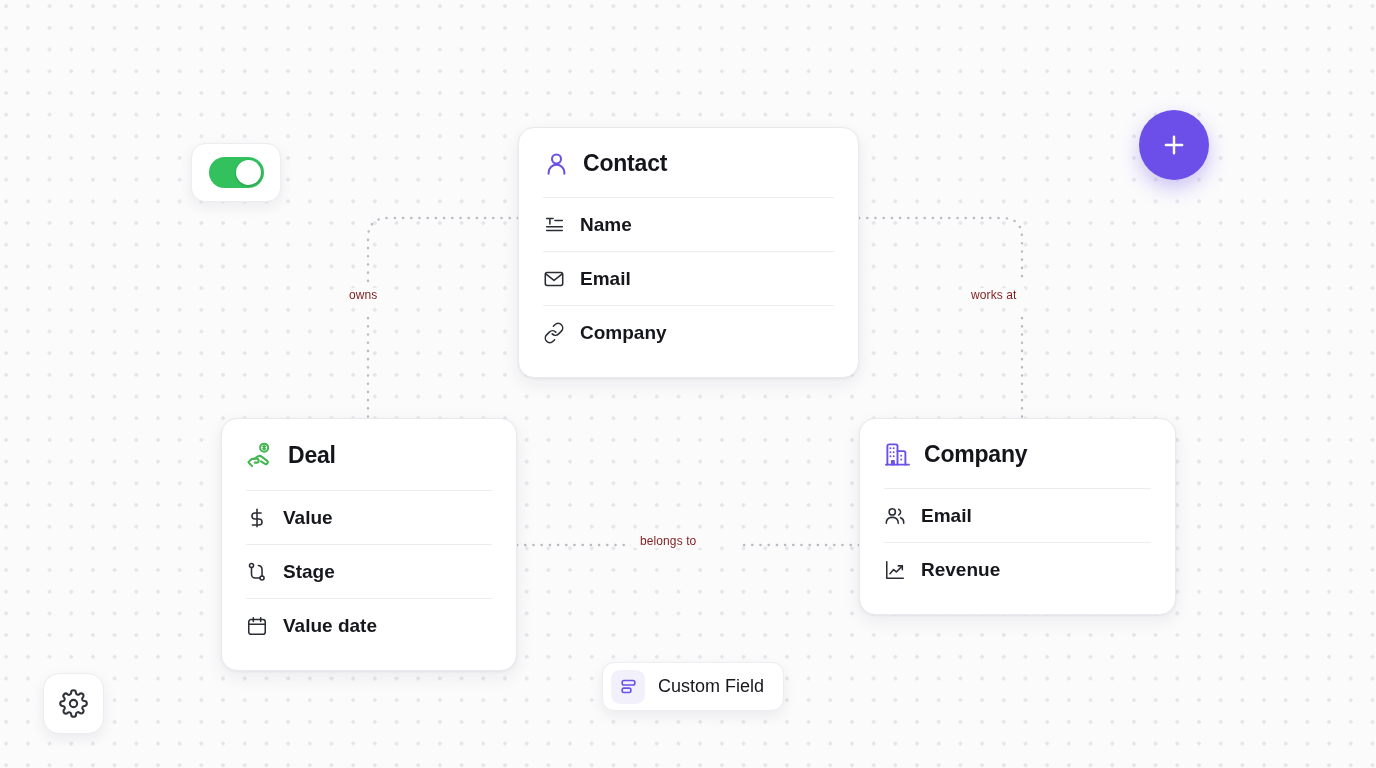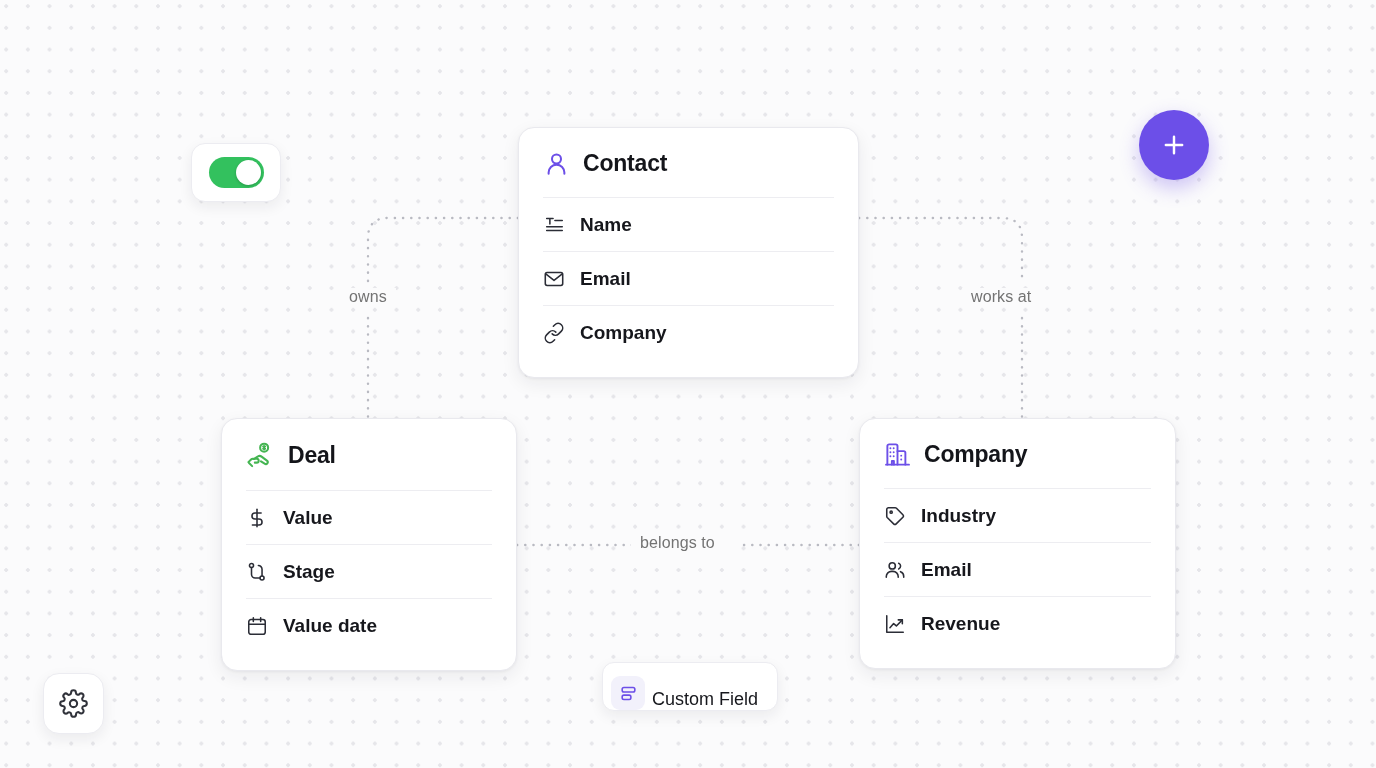--- a/index.html
+++ b/index.html
@@ -26,22 +26,22 @@
   }
 
   
   .connector-layer {
     position: absolute;
     inset: 0;
     pointer-events: none;
   }
   .conn-label {
     position: absolute;
-    font-size: 16px;
-    color: #737373;
+    font-size: 12px;
+    color: #7f1d1d;
     background: #fbfbfc;
     padding: 0 9px;
     white-space: nowrap;
     letter-spacing: 0.1px;
   }
 
   
   .card {
     position: absolute;
     background: #ffffff;
@@ -152,22 +152,22 @@
   .custom-field {
     position: absolute;
     left: 602px;
     top: 662px;
     height: 49px;
     background: #fff;
     border: 1px solid #ececf1;
     border-radius: 12px;
     box-shadow: 0 5px 14px rgba(24,26,40,0.07);
     display: flex;
-    align-items: flex-end;
-    gap: 7px;
+    align-items: center;
+    gap: 13px;
     padding: 0 19px 0 8px;
     cursor: pointer;
   }
   .cf-badge {
     width: 34px;
     height: 34px;
     border-radius: 9px;
     background: #f2f1fb;
     display: flex;
     align-items: center;
@@ -317,29 +317,20 @@
           <path d="M15.3 13h.01M15.3 16.5h.01"></path>
           <path d="M7 21v-3.2h1.8V21"></path>
         </svg>
       </span>
       <span class="card-title">Company</span>
     </div>
     <div class="card-rows">
       <div class="row">
         <span class="row-icon">
           <svg width="22" height="22" viewBox="0 0 24 24" fill="none" stroke="#2b2d36" stroke-width="1.7" stroke-linecap="round" stroke-linejoin="round">
-            <path d="M20.6 13.3l-7.3 7.3a2 2 0 0 1-2.8 0l-7-7A2 2 0 0 1 3 12.2V4.9A1.9 1.9 0 0 1 4.9 3h7.3a2 2 0 0 1 1.4.6l7 7a2 2 0 0 1 0 2.7z"></path>
-            <circle cx="7.8" cy="7.8" r="1.2"></circle>
-          </svg>
-        </span>
-        <span class="row-label">Industry</span>
-      </div>
-      <div class="row">
-        <span class="row-icon">
-          <svg width="22" height="22" viewBox="0 0 24 24" fill="none" stroke="#2b2d36" stroke-width="1.7" stroke-linecap="round" stroke-linejoin="round">
             <circle cx="9" cy="7.5" r="3.4"></circle>
             <path d="M2.5 20v-.8A5.7 5.7 0 0 1 8.2 13.5h1.6a5.7 5.7 0 0 1 5.7 5.7V20"></path>
             <path d="M16 4.6a3.4 3.4 0 0 1 0 6.3"></path>
             <path d="M18 13.8a5.1 5.1 0 0 1 3.5 4.9V20"></path>
           </svg>
         </span>
         <span class="row-label">Email</span>
       </div>
       <div class="row">
         <span class="row-icon">

